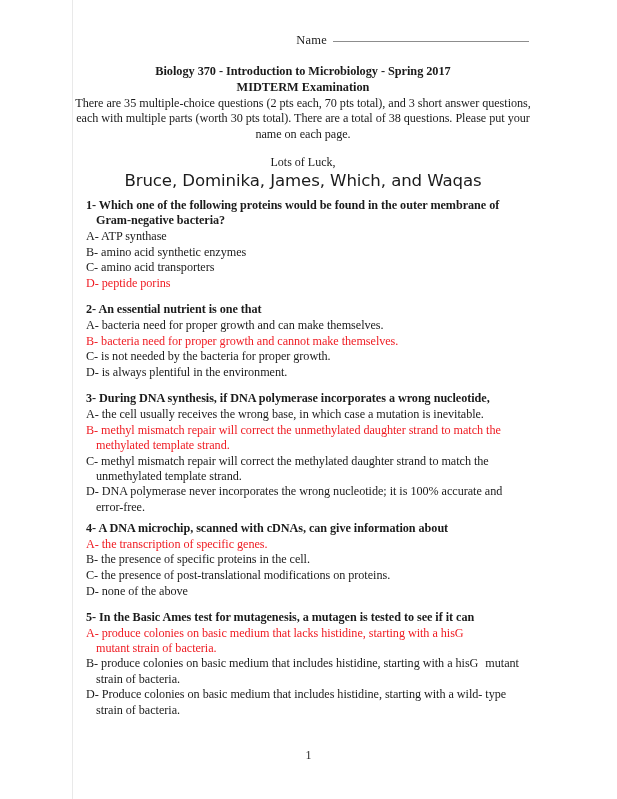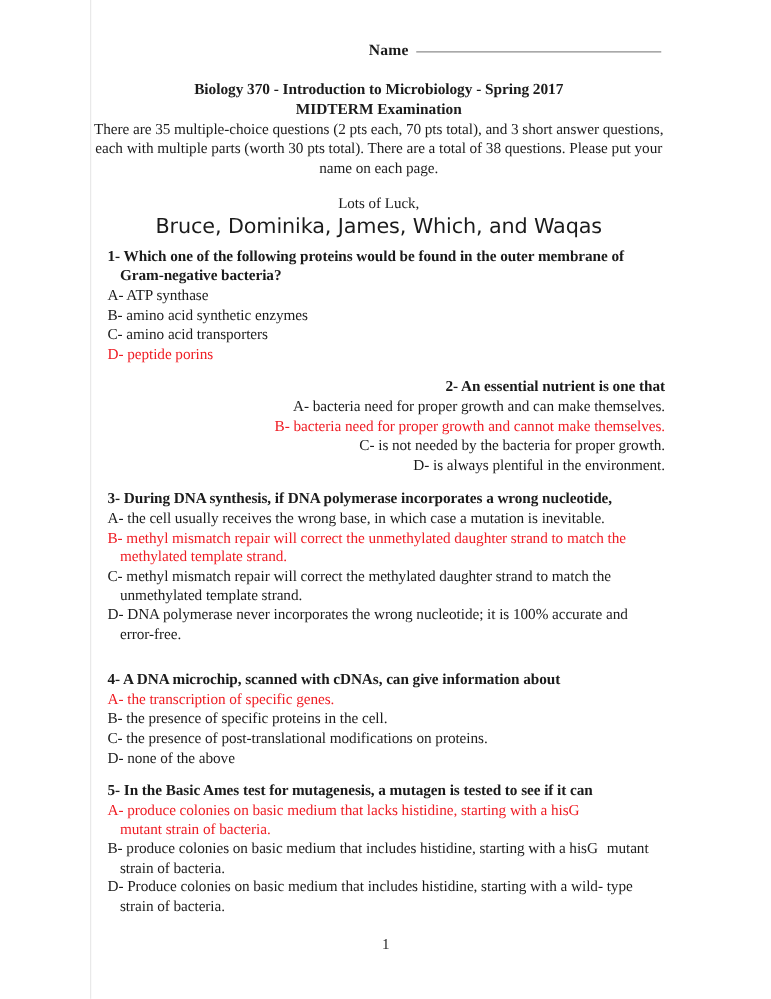--- a/index.html
+++ b/index.html
@@ -41,21 +41,21 @@
   
   .name-row {
     position: absolute;
     top: 33px;
     left: 0;
     width: 529px;
     text-align: right;
     font-size: 12.5px;
     white-space: nowrap;
   }
-  .name-label { letter-spacing: 0.2px; font-weight: bold; }
+  .name-label { letter-spacing: 0.2px; }
   .name-rule {
     display: inline-block;
     width: 196px;
     border-bottom: 1px solid #8d8d8d;
     margin-left: 6px;
     vertical-align: 2px;
   }
 
   .head-block {
     position: absolute;
@@ -129,22 +129,22 @@
     letter-spacing: -0.05px;
     padding-left: 10px;
     text-indent: -10px;
     margin-top: 0.5px;
   }
   .option.answer { color: #ef1c23; }
   .gap-wide { display: inline-block; width: 42px; }
   .gap-small { display: inline-block; width: 7px; }
 
   .q1 { margin-bottom: 11px; }
-  .q2 { margin-bottom: 11px; text-align: right; }
-  .q3 { margin-bottom: 21px; }
+  .q2 { margin-bottom: 11px; }
+  .q3 { margin-bottom: 6px; }
   .q4 { margin-bottom: 11px; }
 
   .page-number {
     position: absolute;
     top: 748px;
     left: 0;
     width: 617px;
     text-align: center;
     font-size: 12px;
     color: #2a2a2a;

